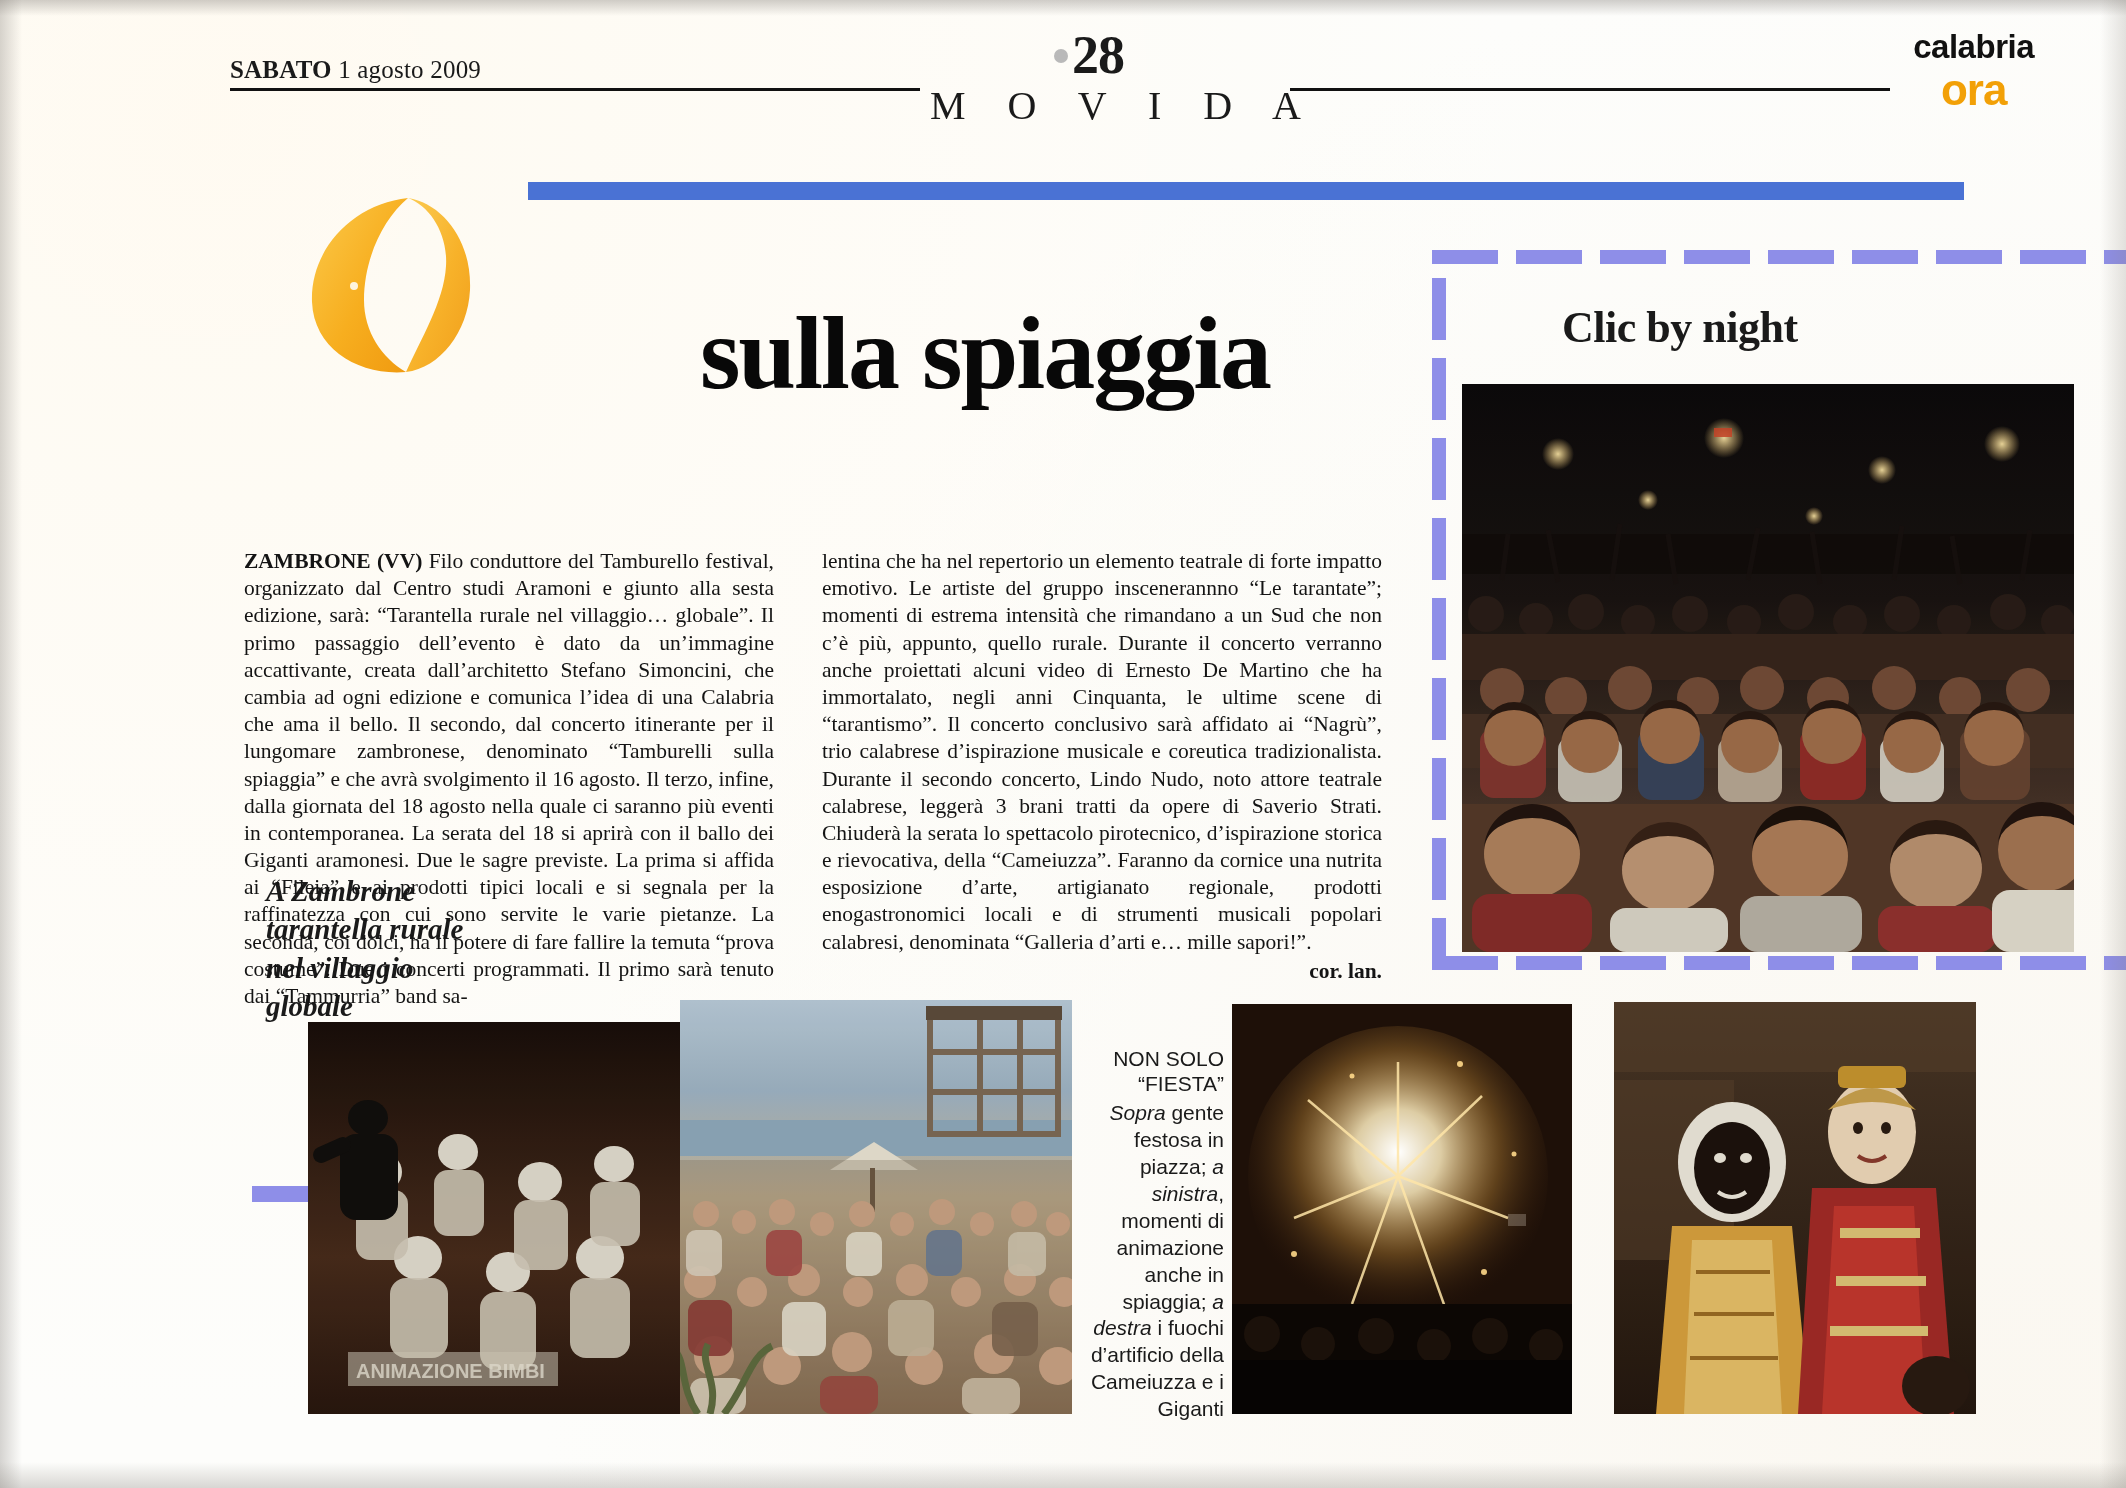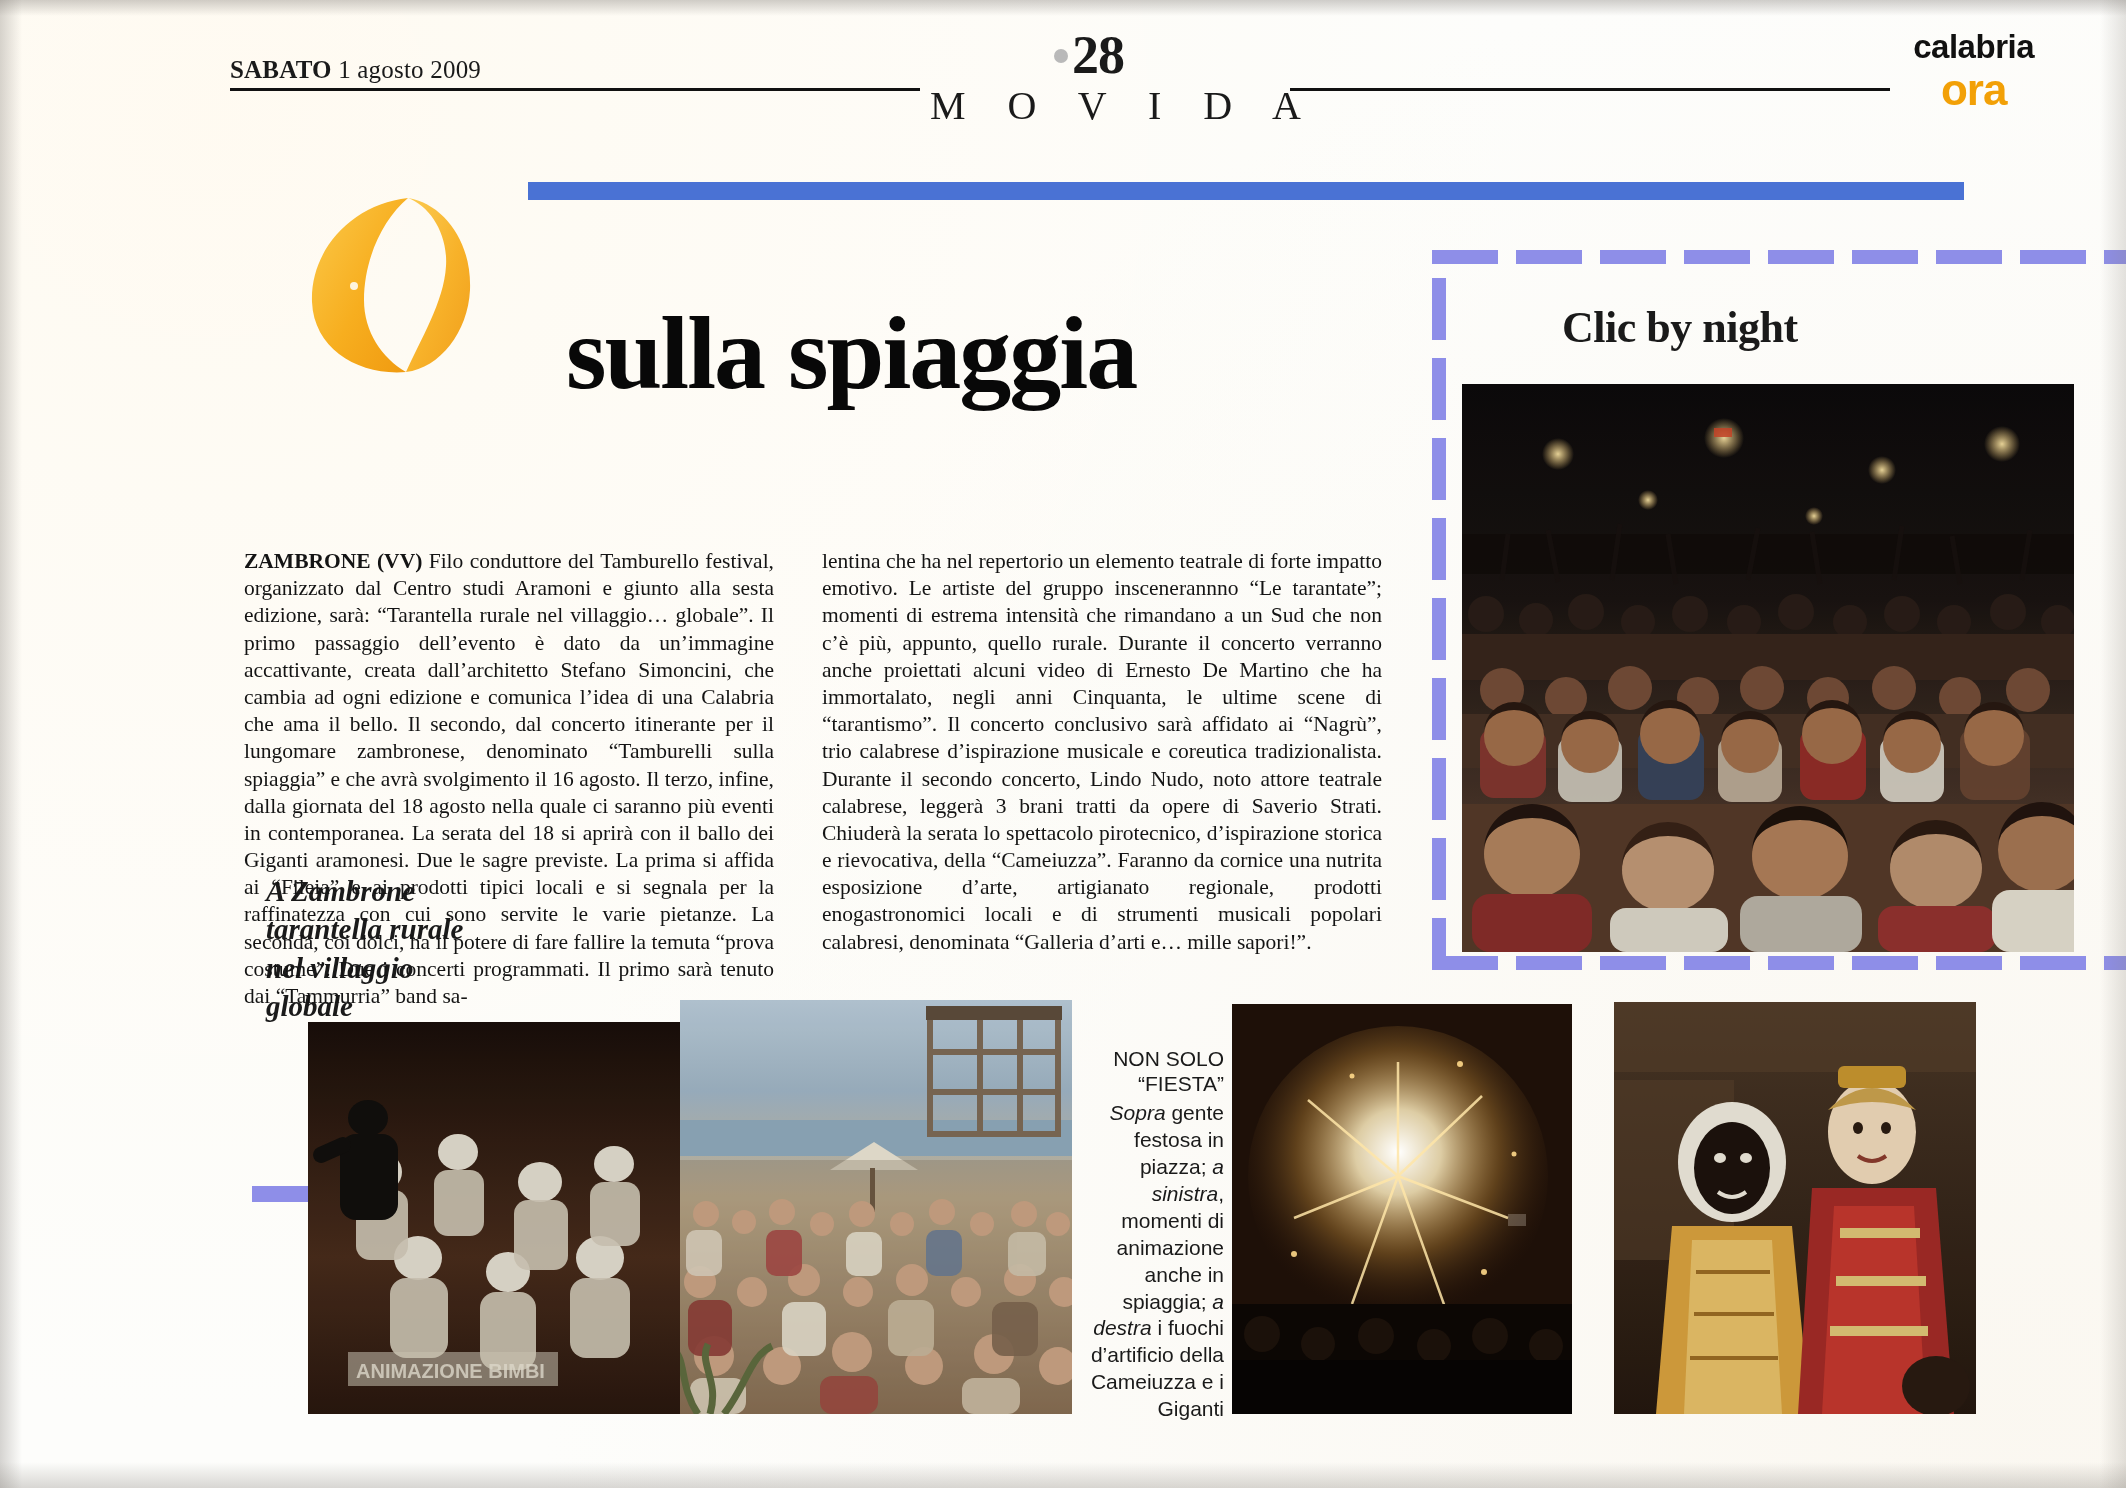--- a/index.html
+++ b/index.html
@@ -111,21 +111,21 @@
 
   
   .headline{
     position:absolute;left:540px;top:232px;width:870px;
     font-family:"Liberation Serif", serif;
     font-weight:bold;
     font-size:104px;line-height:0.98;
     letter-spacing:-2px;
     color:#080808;
   }
-  .headline .l2{display:block;margin-left:26px;}
+  .headline .l2{display:block;margin-left:20px;text-align:center;}
 
   
   .pull-right{
     position:absolute;left:1140px;top:568px;width:250px;
     font-family:"Liberation Serif", serif;
     font-weight:bold;font-style:italic;font-size:29px;line-height:1.33;
     text-align:center;
   }
 
   
@@ -224,20 +224,21 @@
   </h1>
 
   <div class="pull-left">A Zambrone tarantella rurale nel villaggio globale</div>
 
   <div class="col col1">
     <span class="lead">ZAMBRONE (VV)</span><span> Filo conduttore del Tamburello festival, organizzato dal Centro studi Aramoni e giunto alla sesta edizione, sarà: “Tarantella rurale nel villaggio… globale”. Il primo passaggio dell’evento è dato da un’immagine accattivante, creata dall’architetto Stefano Simoncini, che cambia ad ogni edizione e comunica l’idea di una Calabria che ama il bello. Il secondo, dal concerto itinerante per il lungomare zambronese, denominato “Tamburelli sulla spiaggia” e che avrà svolgimento il 16 agosto. Il terzo, infine, dalla giornata del 18 agosto nella quale ci saranno più eventi in contemporanea. La serata del 18 si aprirà con il ballo dei Giganti aramonesi. Due le sagre previste. La prima si affida ai “Fileia” e ai prodotti tipici locali e si segnala per la raffinatezza con cui sono servite le varie pietanze. La seconda, coi dolci, ha il potere di fare fallire la temuta “prova costume”. Due i concerti programmati. Il primo sarà tenuto dai “Tammurria” band sa-</span>
   </div>
 
   <div class="col col2">
     <span>lentina che ha nel repertorio un elemento teatrale di forte impatto emotivo. Le artiste del gruppo inscenerannno “Le tarantate”; momenti di estrema intensità che rimandano a un Sud che non c’è più, appunto, quello rurale. Durante il concerto verranno anche proiettati alcuni video di Ernesto De Martino che ha immortalato, negli anni Cinquanta, le ultime scene di “tarantismo”. Il concerto conclusivo sarà affidato ai “Nagrù”, trio calabrese d’ispirazione musicale e coreutica tradizionalista. Durante il secondo concerto, Lindo Nudo, noto attore teatrale calabrese, leggerà 3 brani tratti da opere di Saverio Strati. Chiuderà la serata lo spettacolo pirotecnico, d’ispirazione storica e rievocativa, della “Cameiuzza”. Faranno da cornice una nutrita esposizione d’arte, artigianato regionale, prodotti enogastronomici locali e di strumenti musicali popolari calabresi, denominata “Galleria d’arti e… mille sapori!”.</span>
+    <span class="signature">cor. lan.</span>
   </div>
 
 
   <div class="clic-title">Clic by night</div>
 
   <div class="dash-frame">
 
     <span style="left:0px;top:0px;width:66px;height:14px;"></span>
     <span style="left:84px;top:0px;width:66px;height:14px;"></span>
     <span style="left:168px;top:0px;width:66px;height:14px;"></span>

